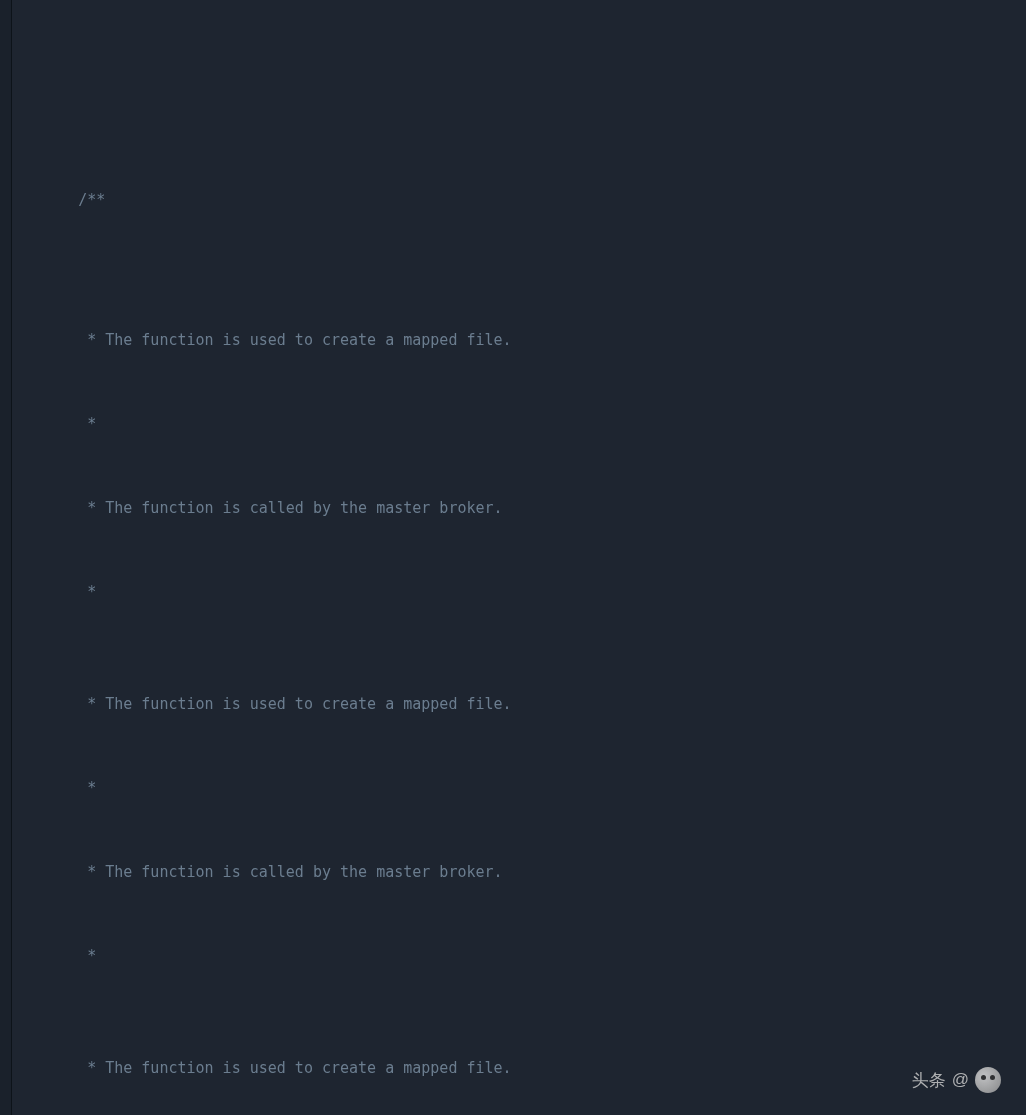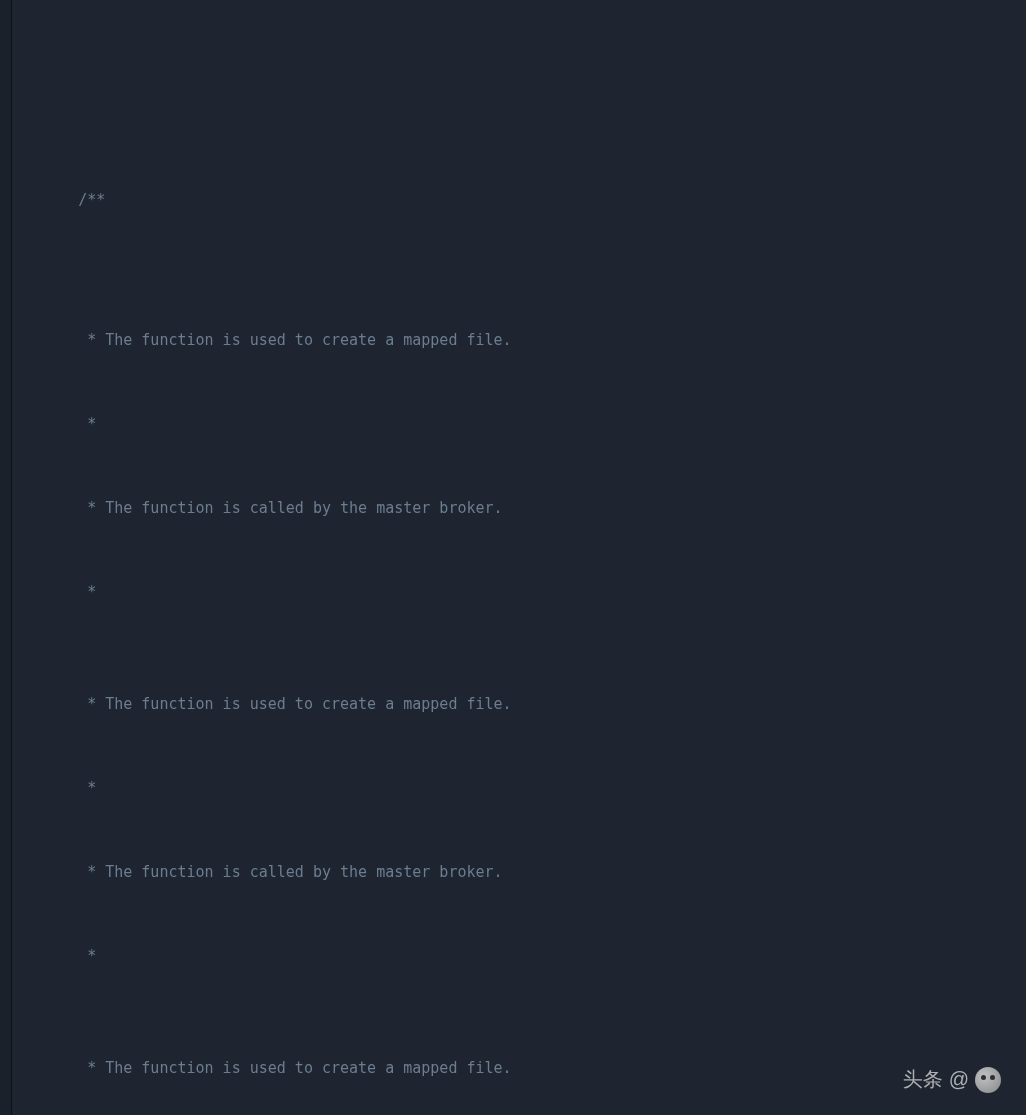--- a/index.html
+++ b/index.html
@@ -32,21 +32,21 @@
   .comment { color: #6b7d8f; }
   .watermark {
     position: absolute;
     right: 25px;
     bottom: 22px;
     display: flex;
     align-items: center;
     gap: 6px;
     color: #c8c8c8;
     font-family: -apple-system, "PingFang SC", sans-serif;
-    font-size: 20px;
+    font-size: 17px;
     font-weight: 500;
     opacity: 0.85;
     pointer-events: none;
   }
   .wm-icon {
     width: 26px; height: 26px;
     border-radius: 50%;
     background: radial-gradient(circle at 35% 35%, #ddd 0%, #999 100%);
     position: relative;
   }

